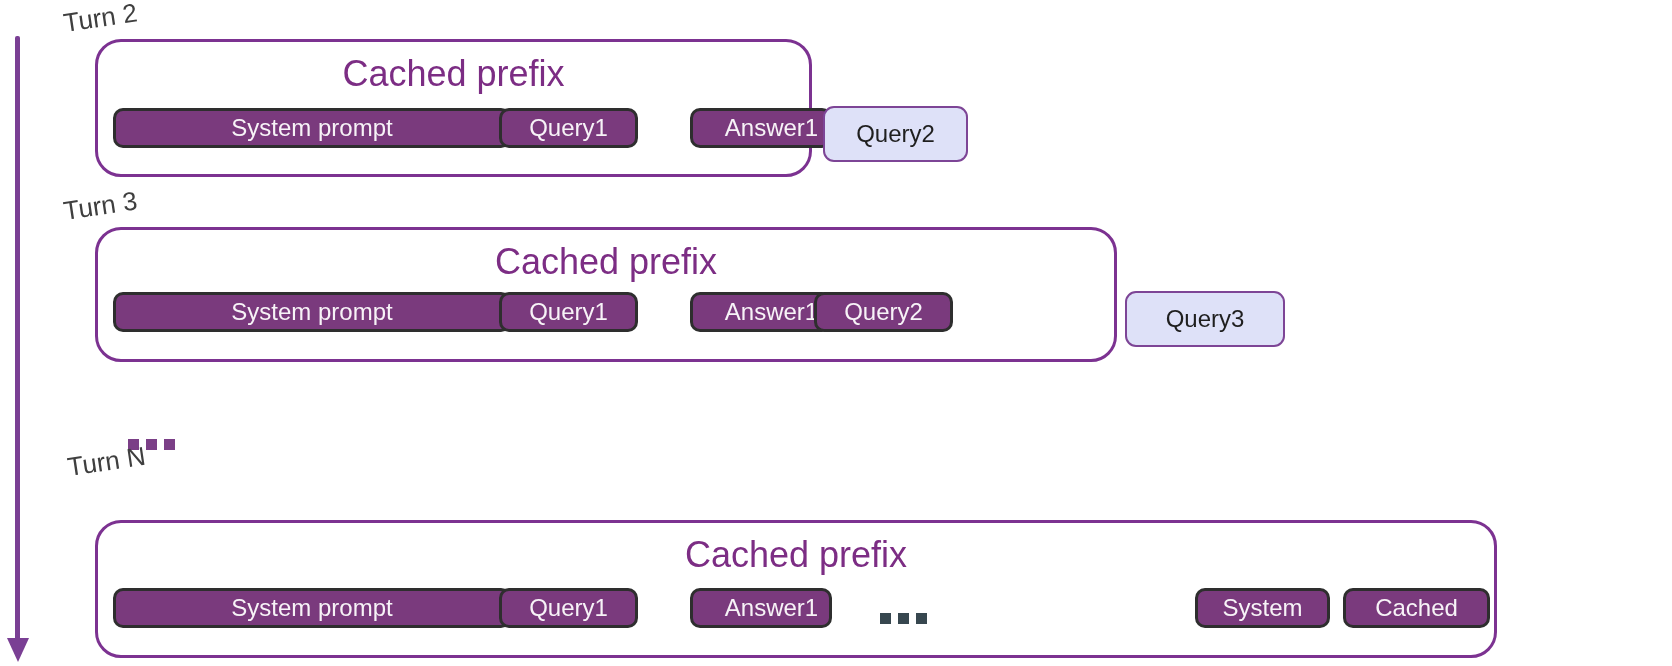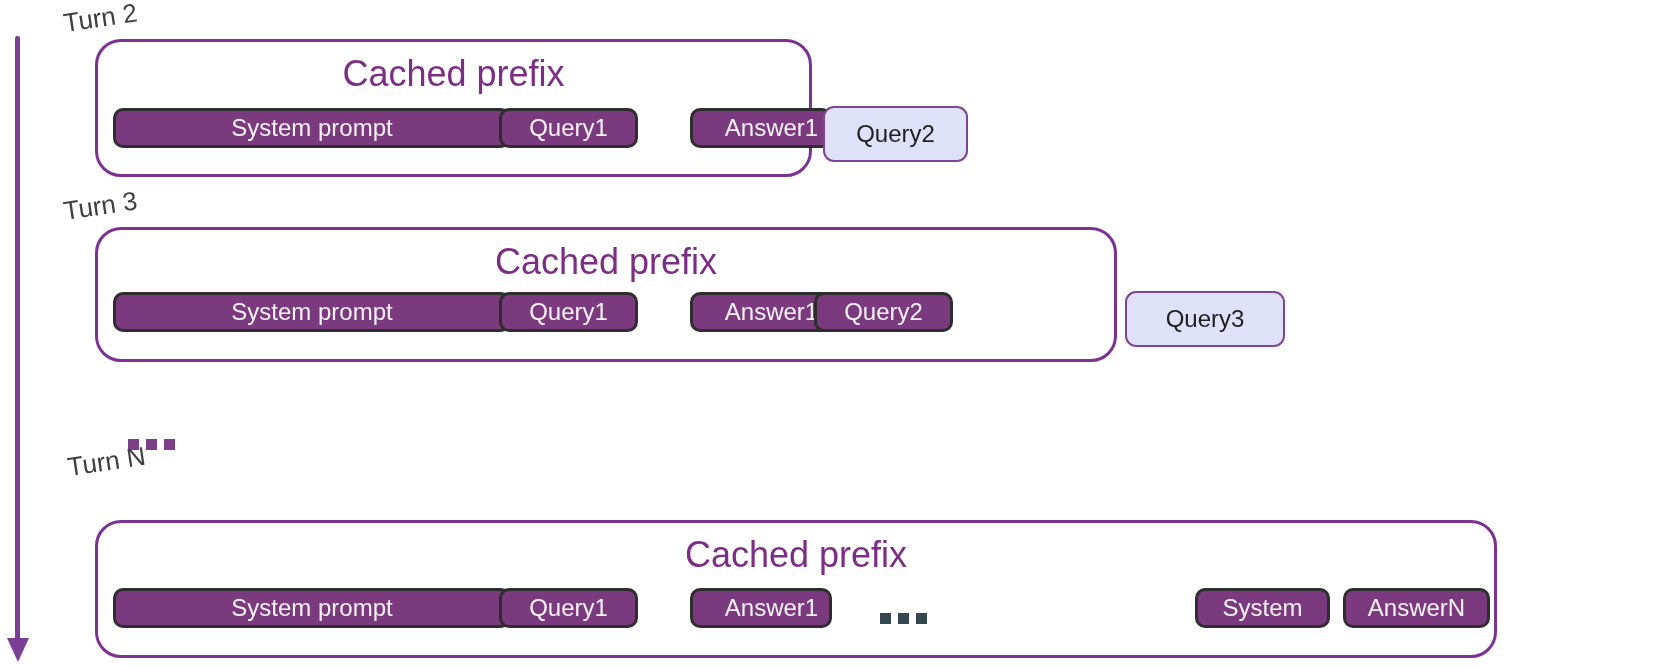--- a/index.html
+++ b/index.html
@@ -96,21 +96,21 @@
       <i></i>
     </div>
 
   <div class="turn-label tl-3">Turn N</div>
   <div class="prefix-box box-3">
     <div class="prefix-title">Cached prefix</div>
     <div class="pill p-sp">System prompt</div>
     <div class="pill p-q1">Query1</div>
     <div class="pill p-a1">Answer1</div>
     <div class="pill p-qn">System</div>
-    <div class="pill p-an">AnswerN</div>
+    <div class="pill p-an">Cached</div>
   </div>
   <div class="dots dots-inner">
       <i></i>
       <i></i>
       <i></i>
     </div>
 
 </div>
 
 </body></html>

